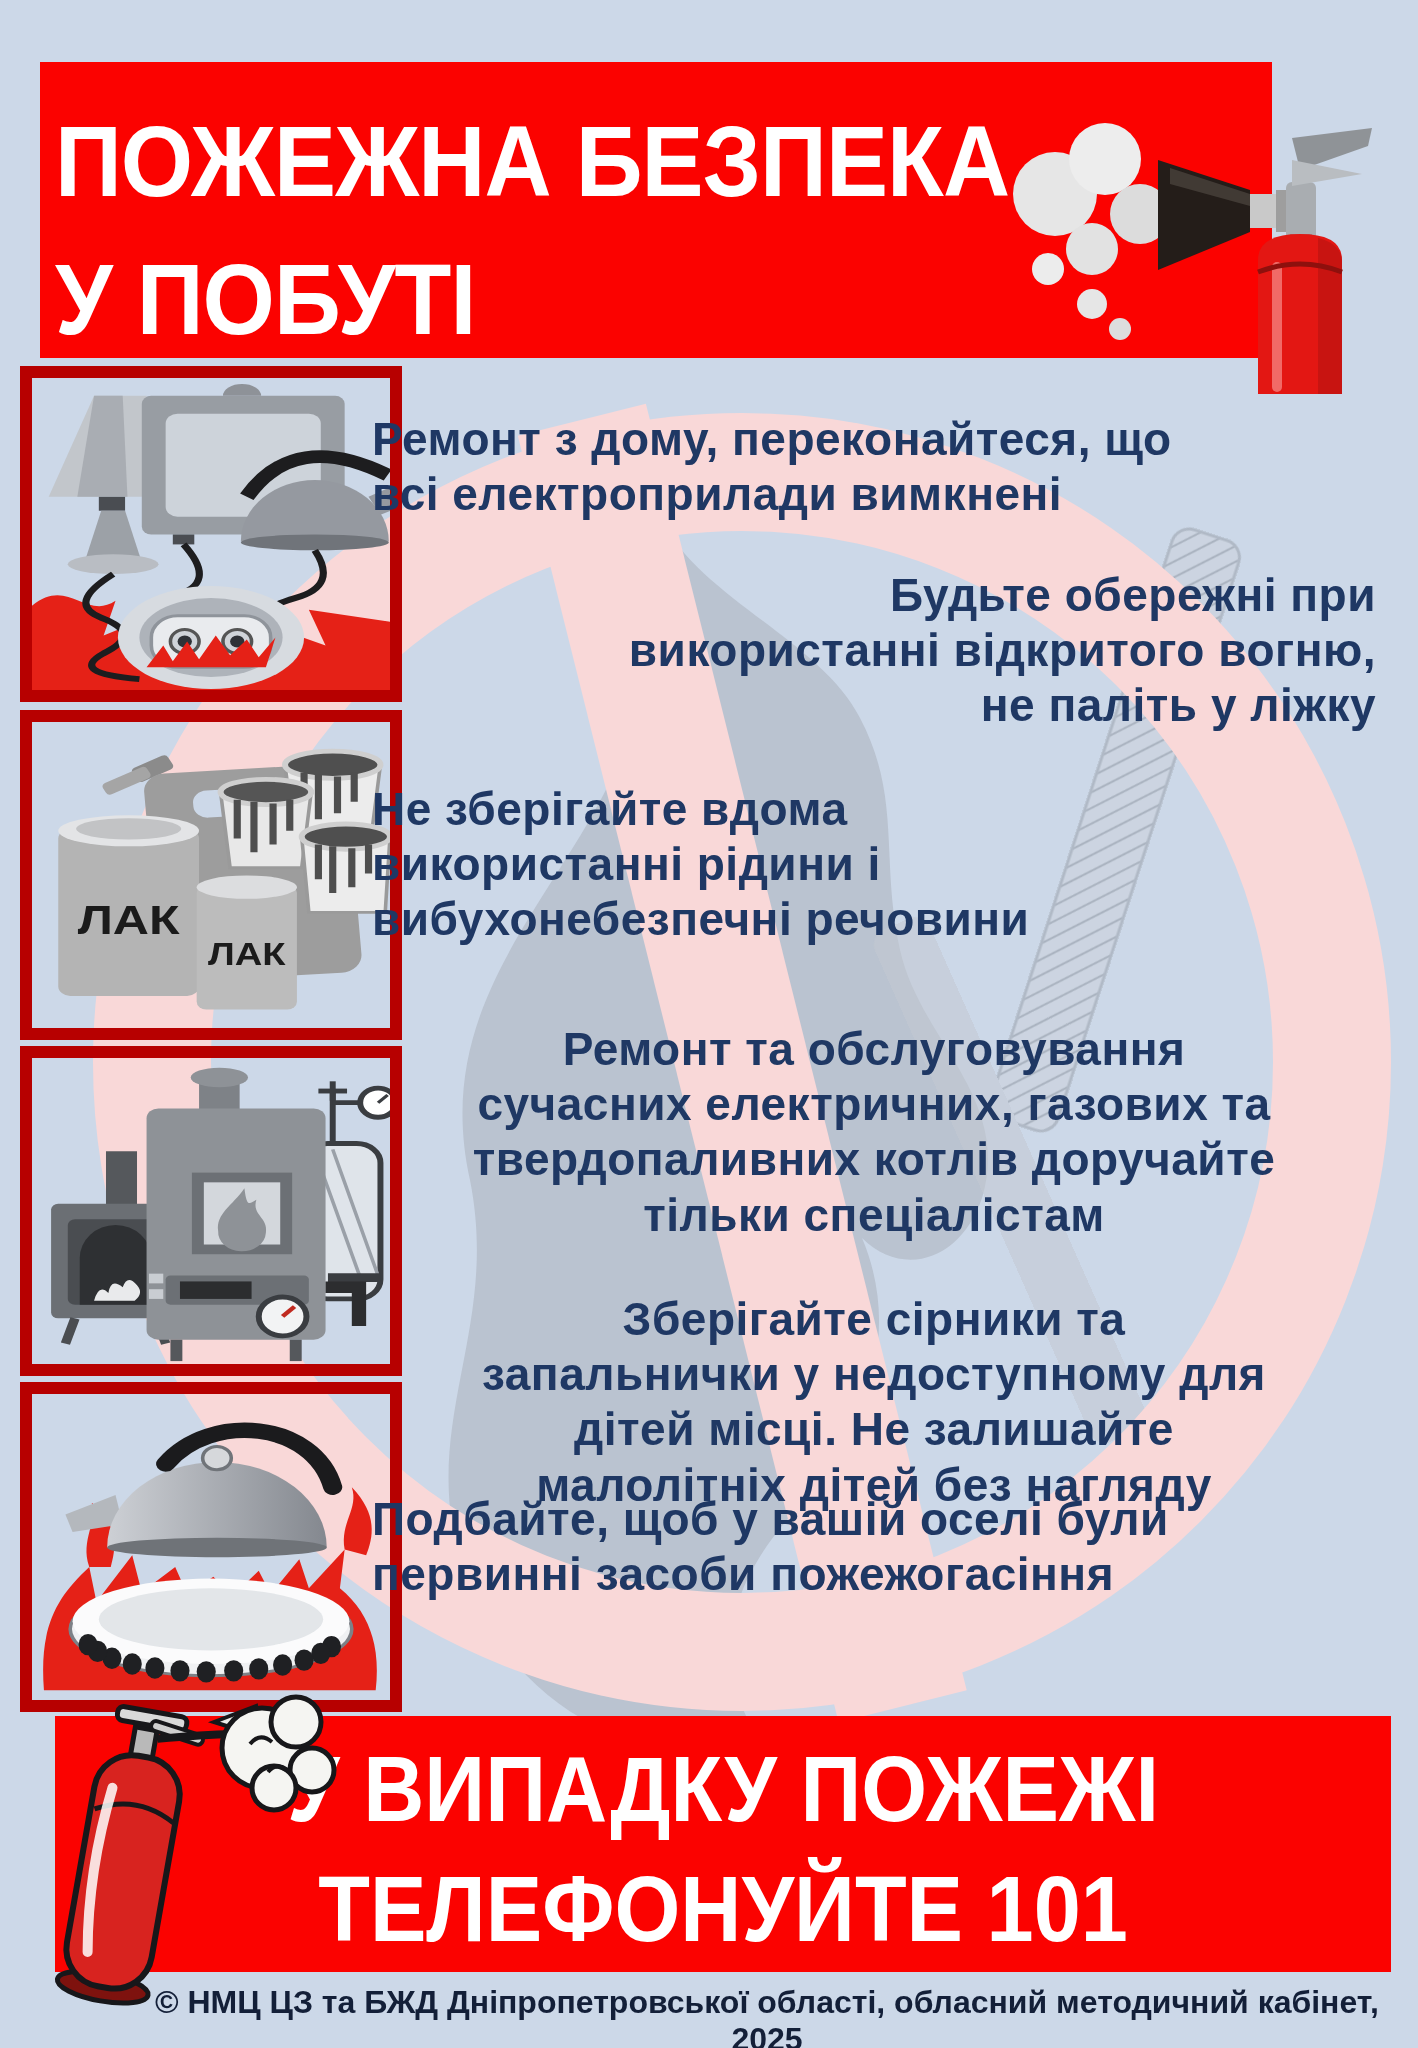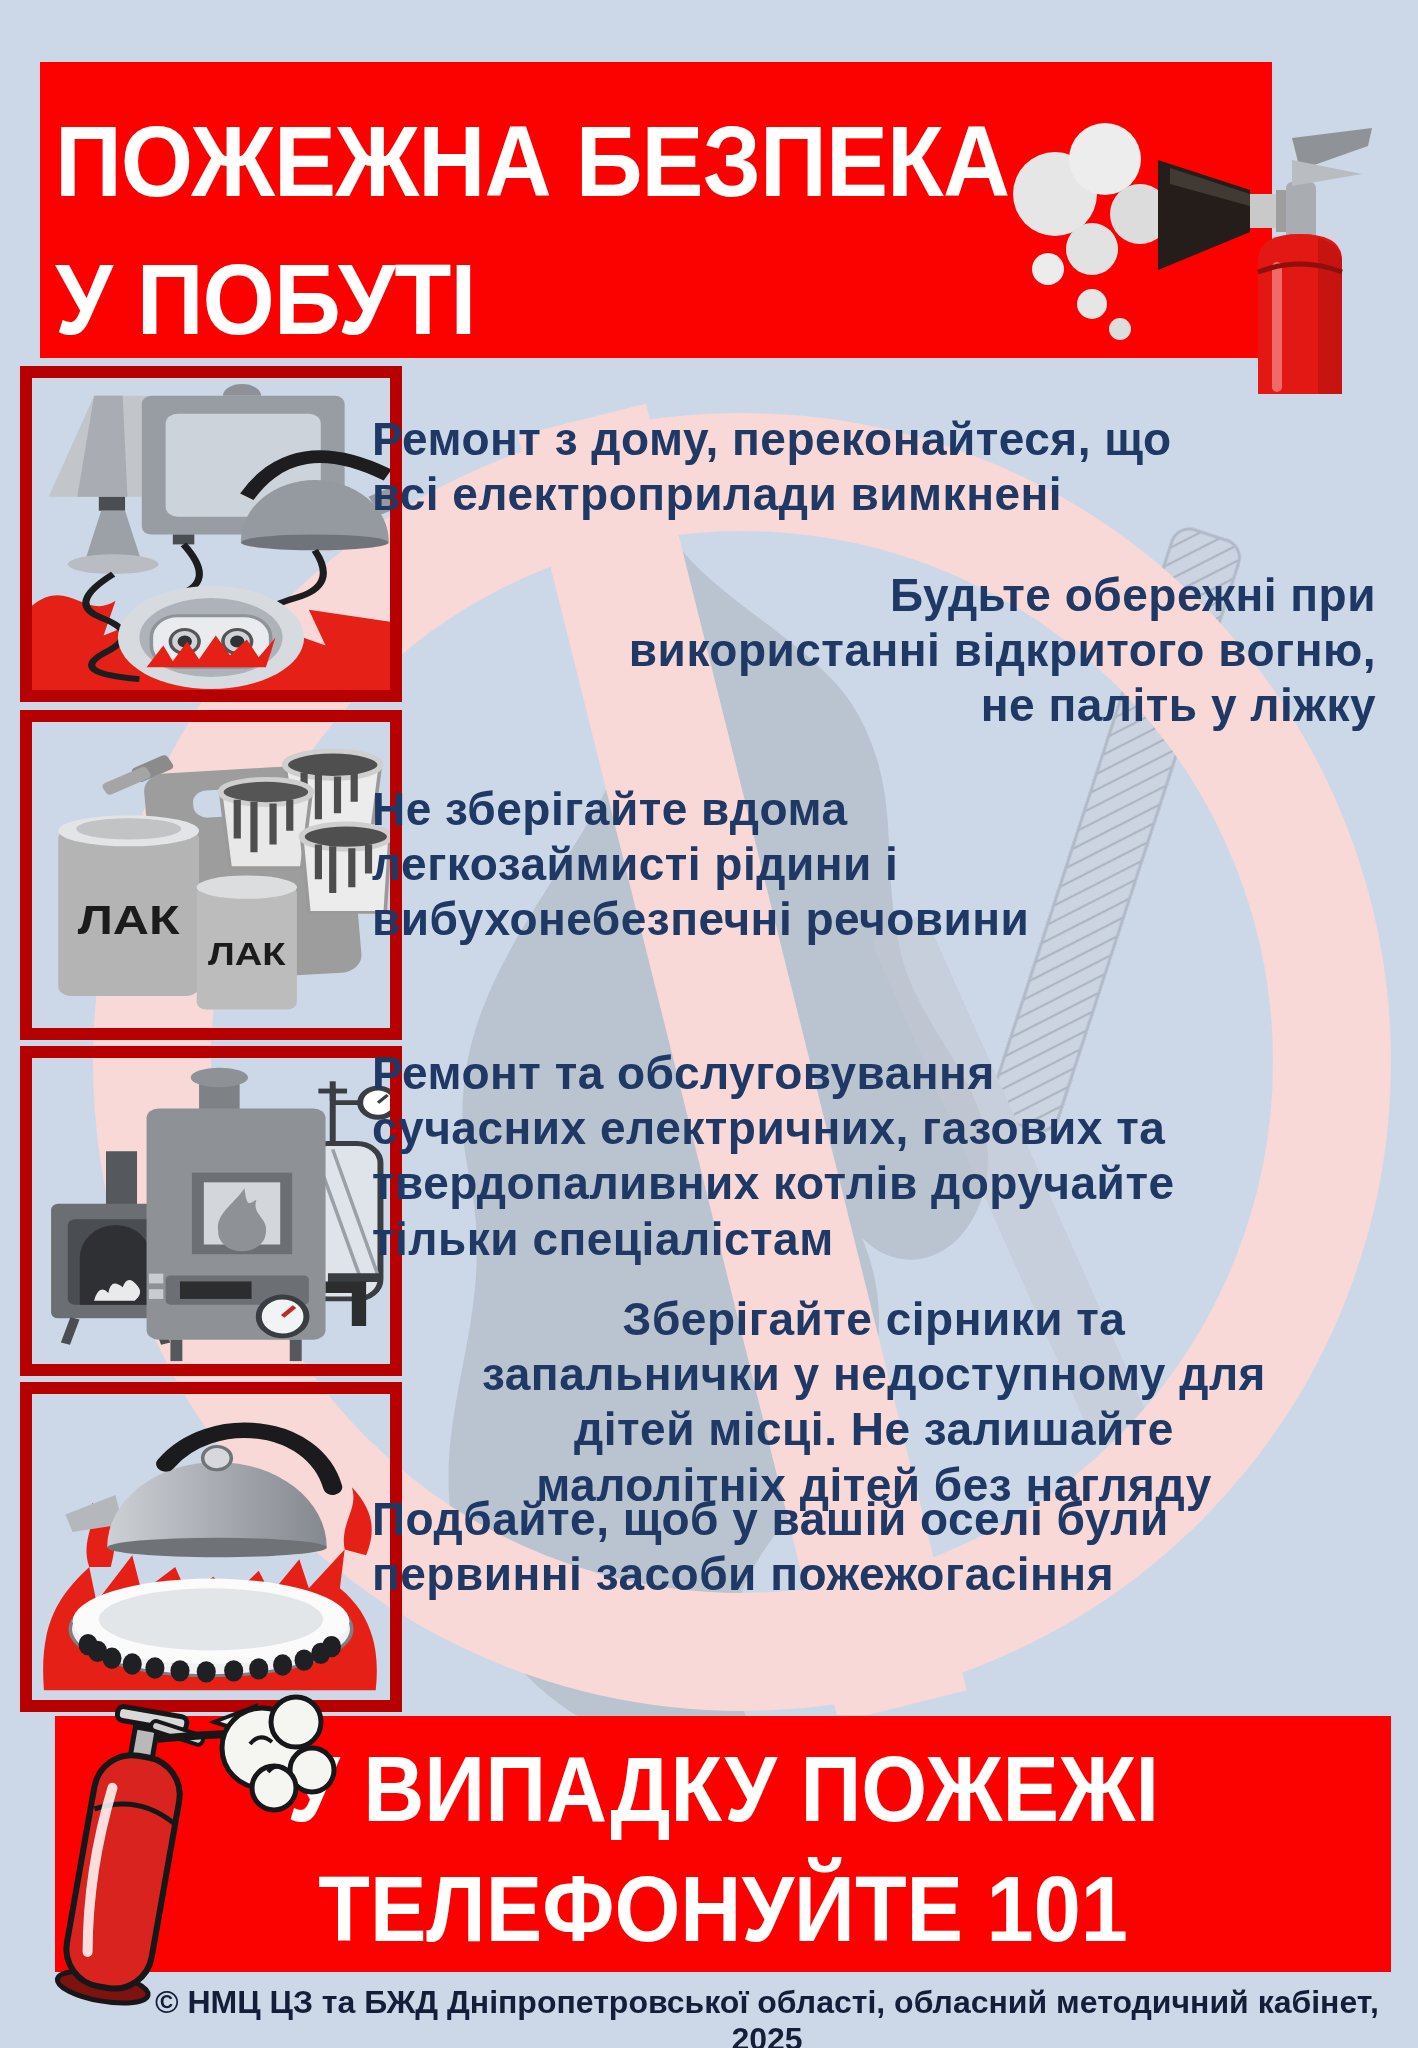--- a/index.html
+++ b/index.html
@@ -35,21 +35,21 @@
   .f4{top:1382px; height:330px;}
   
   .tip{
     position:absolute; left:372px; right:42px; margin:0; z-index:3;
     font-weight:bold; font-size:46px; line-height:1.2; letter-spacing:.5px;
     color:#1f3864; white-space:pre-line;
   }
   .tip1{top:412px; text-align:left;}
   .tip2{top:568px; text-align:right;}
   .tip3{top:782px; text-align:left;}
-  .tip4{top:1022px; text-align:left;margin-top:24px;}
+  .tip4{top:1022px; text-align:center;}
   .tip5{top:1292px; text-align:center;}
   .tip6{top:1492px; text-align:left;}
   
   .banner-bottom{
     position:absolute; left:55px; top:1716px; width:1336px; height:256px;
     background:#fb0200; z-index:4;
   }
   .banner-bottom .em{
     margin:0; padding-top:14px; color:#ffffff; font-weight:bold; text-align:center;
     font-size:92px; line-height:1.3;
@@ -253,21 +253,21 @@
       <path d="M112,72 C150,18 236,28 252,96" stroke="#1b1b1d" stroke-width="16" fill="none" stroke-linecap="round"></path>
     </svg>
   </div>
 
   <p class="tip tip1">Ремонт з дому, переконайтеся, що
 всі електроприлади вимкнені</p>
   <p class="tip tip2">Будьте обережні при
 використанні відкритого вогню,
 не паліть у ліжку</p>
   <p class="tip tip3">Не зберігайте вдома
-легкозаймисті рідини і
+використанні рідини і
 вибухонебезпечні речовини</p>
   <p class="tip tip4">Ремонт та обслуговування
 сучасних електричних, газових та
 твердопаливних котлів доручайте
 тільки спеціалістам</p>
   <p class="tip tip5">Зберігайте сірники та
 запальнички у недоступному для
 дітей місці. Не залишайте
 малолітніх дітей без нагляду</p>
   <p class="tip tip6">Подбайте, щоб у вашій оселі були

